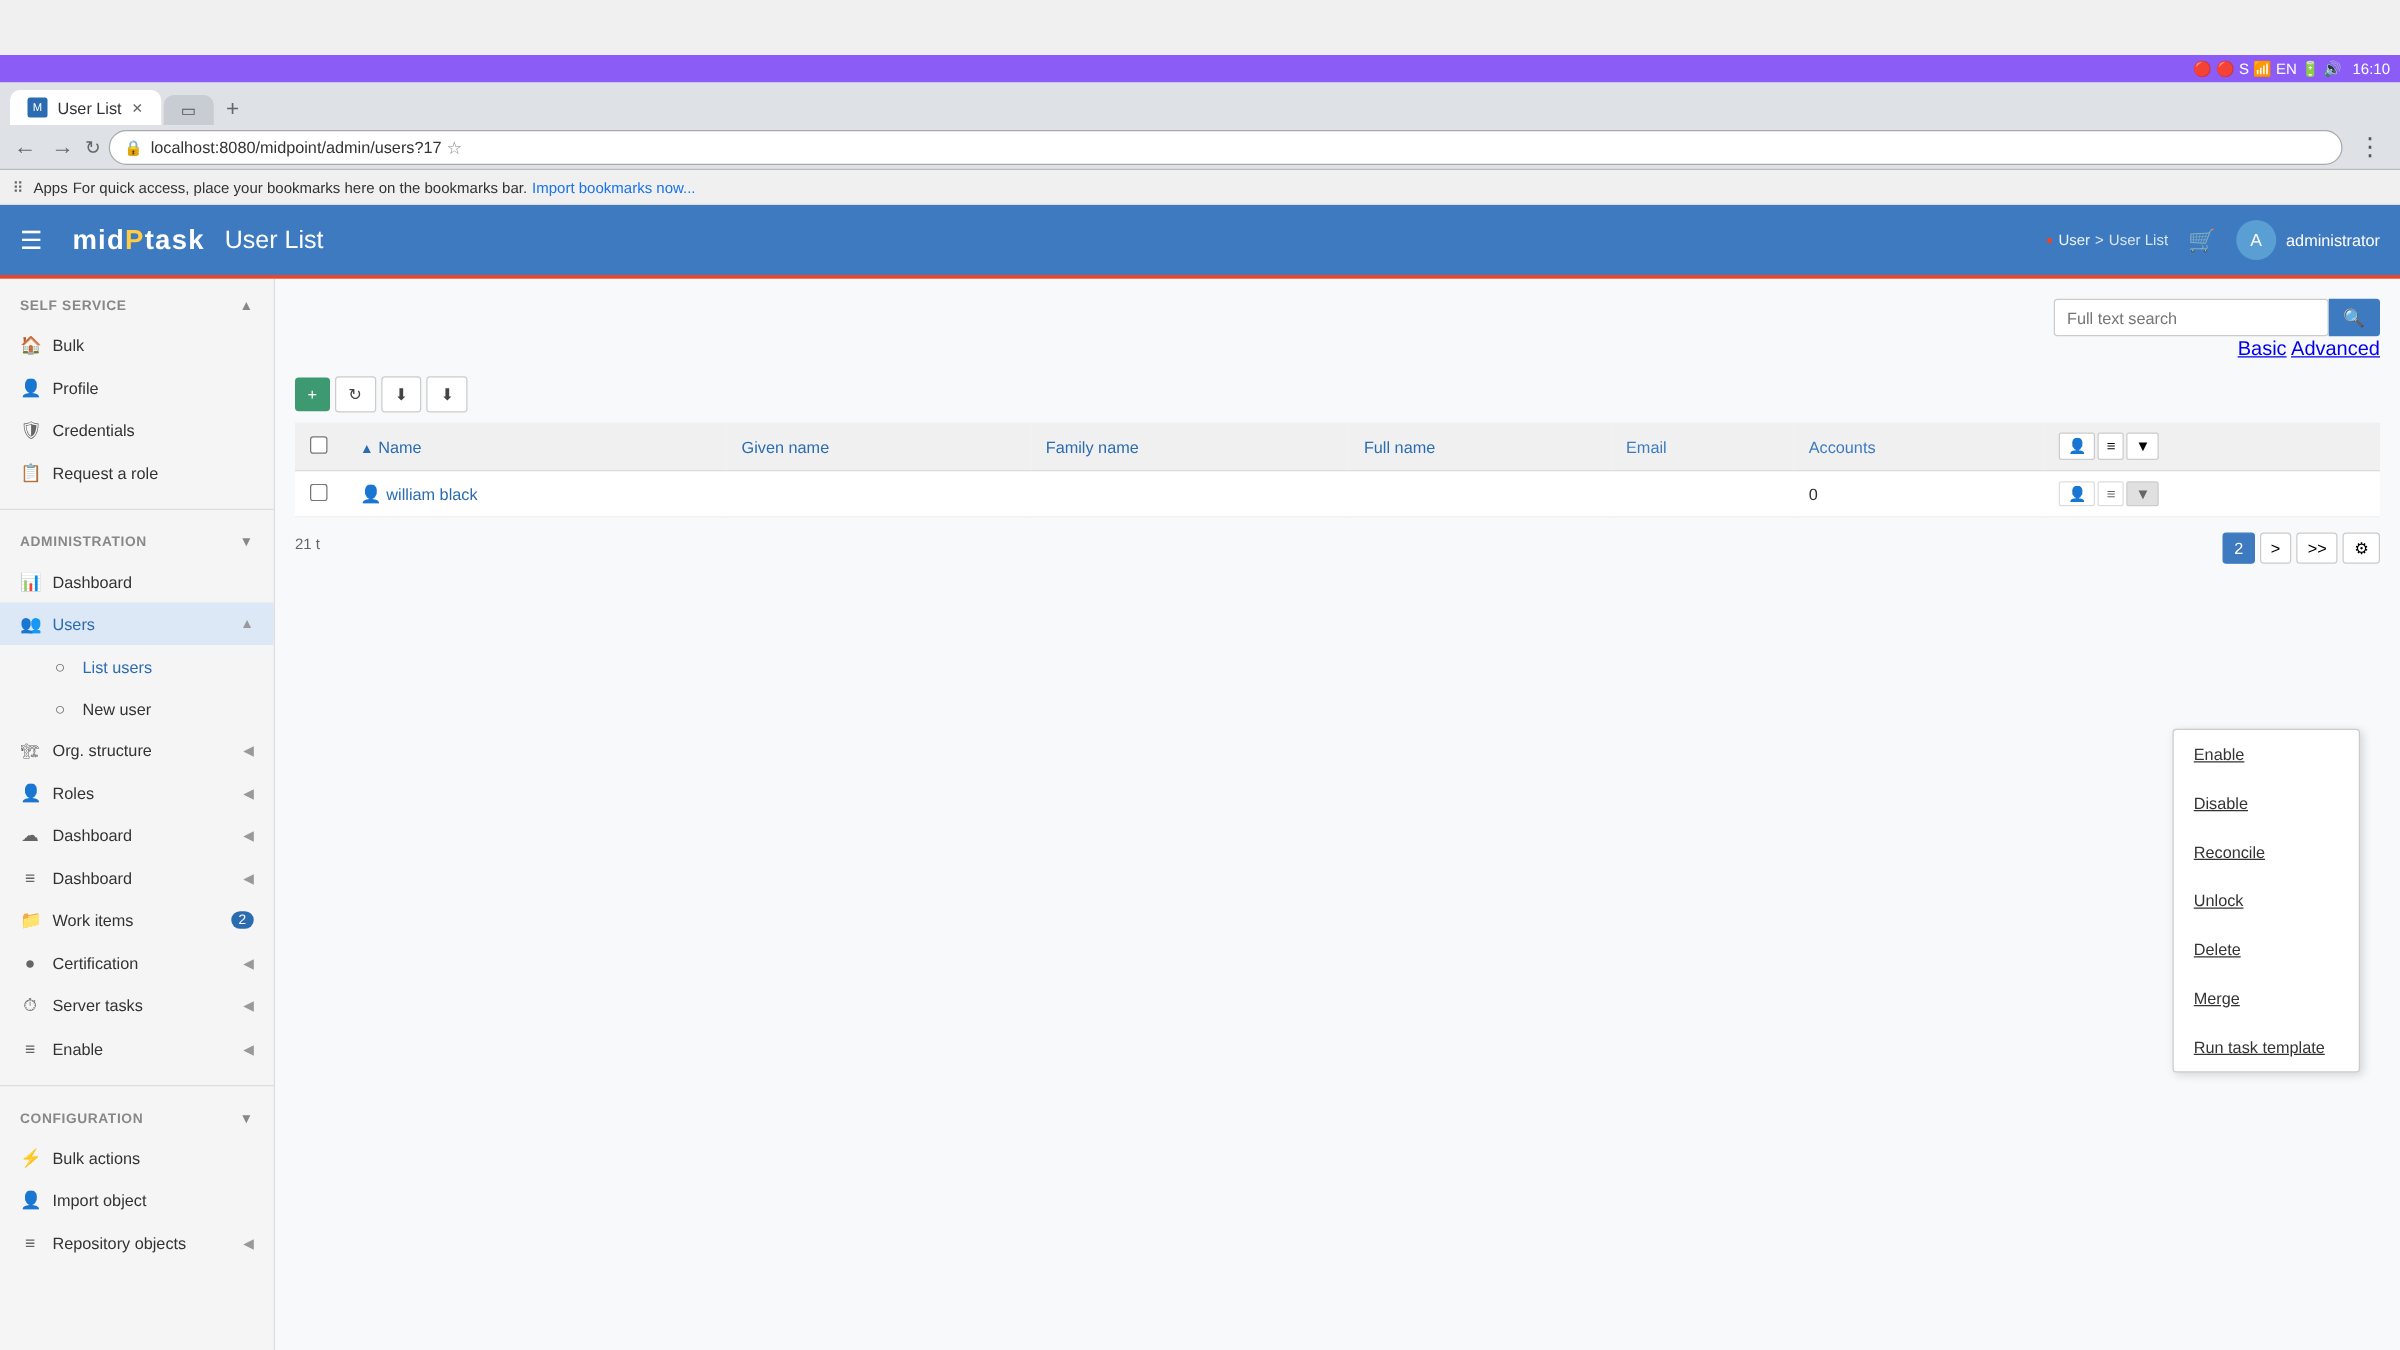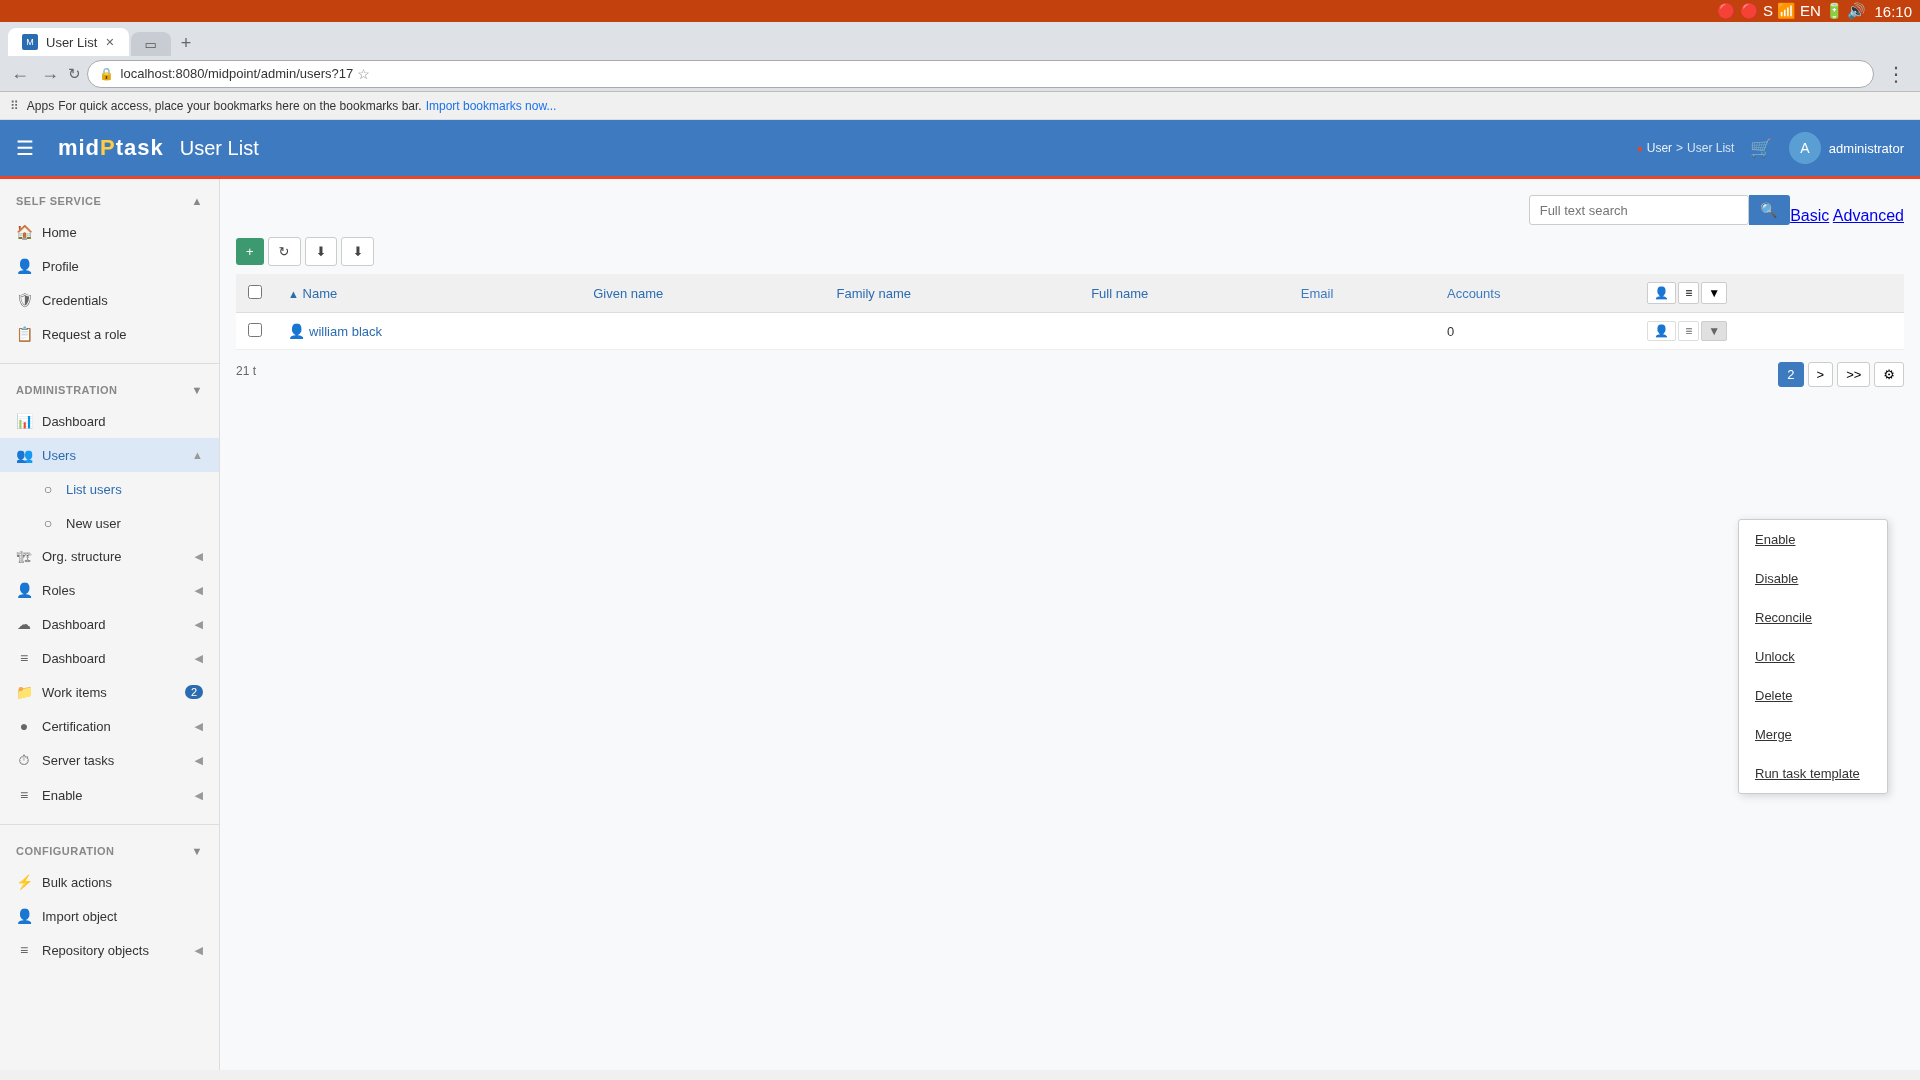--- a/index.html
+++ b/index.html
@@ -42,21 +42,21 @@
     .sidebar-divider { height: 1px; background: #ddd; margin: 4px 0; }
 
     
     .content-area { flex: 1; overflow-y: auto; background: #f8f9fa; padding: 0; position: relative; }
     .content-inner { padding: 16px; }
 
     
     .search-bar { display: flex; align-items: center; justify-content: flex-end; gap: 8px; margin-bottom: 12px; }
     .search-input { border: 1px solid #ccc; padding: 6px 30px 6px 10px; border-radius: 3px; font-size: 13px; width: 220px; }
     .search-btn { background: #3d7abf; border: none; color: white; padding: 7px 12px; border-radius: 0 3px 3px 0; cursor: pointer; font-size: 14px; }
-    .search-type { display: flex; flex-direction: row; align-items: flex-end; }
+    .search-type { display: flex; flex-direction: column; align-items: flex-end; }
     .search-row { display: flex; align-items: center; gap: 0; }
     .search-input-group { display: flex; }
 
     
     .data-table { width: 100%; border-collapse: collapse; background: white; }
     .data-table th { background: #f0f0f0; border-bottom: 1px solid #ddd; padding: 8px 12px; text-align: left; font-size: 13px; font-weight: 500; color: #3d7abf; cursor: pointer; white-space: nowrap; }
     .data-table th:first-child { width: 40px; }
     .data-table td { padding: 8px 12px; border-bottom: 1px solid #eee; font-size: 13px; color: #333; }
     .sort-icon { color: #2b6cb0; font-size: 11px; }
     .col-name { color: #2b6cb0; text-decoration: none; }
@@ -92,21 +92,21 @@
     .text-blue { color: #2b6cb0; }
 
     .user-icon-col { color: #888; font-size: 14px; }
 
     
     .accounts-num { color: #333; }
 
     .bottom-toolbar { display: flex; align-items: center; justify-content: space-between; padding: 4px 0; }
 
     
-    .top-chrome { background: #c2410c; height: 22px; display: flex; align-items: center; justify-content: flex-end; padding: 0 8px; color: white; font-size: 15px; gap: 8px; }
+    .top-chrome { background: #8b5cf6; height: 22px; display: flex; align-items: center; justify-content: flex-end; padding: 0 8px; color: white; font-size: 12px; gap: 8px; margin-top: 44px; }
 
     .tab-bar { background: #dee1e6; display: flex; align-items: flex-end; height: 34px; padding: 0 8px; gap: 0; }
     .active-tab { background: white; border-radius: 8px 8px 0 0; padding: 6px 14px; font-size: 13px; color: #333; display: flex; align-items: center; gap: 8px; height: 28px; }
     .inactive-tab { background: #c8cdd3; border-radius: 8px 8px 0 0; padding: 6px 14px; font-size: 13px; color: #555; display: flex; align-items: center; gap: 8px; height: 24px; margin-left: 2px; }
     .tab-favicon { width: 16px; height: 16px; background: #2b6cb0; border-radius: 2px; display: flex; align-items: center; justify-content: center; color: white; font-size: 9px; }
     .new-tab-plus { background: none; border: none; color: #666; font-size: 18px; cursor: pointer; padding: 2px 6px; margin-left: 4px; }
 
     .addr-bar-row { background: #dee1e6; height: 36px; display: flex; align-items: center; padding: 0 8px; gap: 6px; border-bottom: 1px solid #bbb; }
     .nav-arrow { background: none; border: none; color: #666; font-size: 18px; cursor: pointer; padding: 3px; border-radius: 50%; }
     .reload-btn { background: none; border: none; color: #666; font-size: 15px; cursor: pointer; }
@@ -182,21 +182,21 @@
 
     <div class="sidebar">
 
       <div class="sidebar-section">
         <div class="sidebar-section-header">
           <span>SELF SERVICE</span>
           <span>▲</span>
         </div>
         <div class="sidebar-item">
           <span class="si-icon">🏠</span>
-          <span>Home</span>
+          <span>Bulk</span>
         </div>
         <div class="sidebar-item">
           <span class="si-icon">👤</span>
           <span>Profile</span>
         </div>
         <div class="sidebar-item">
           <span class="si-icon">🛡</span>
           <span>Credentials</span>
         </div>
         <div class="sidebar-item">

